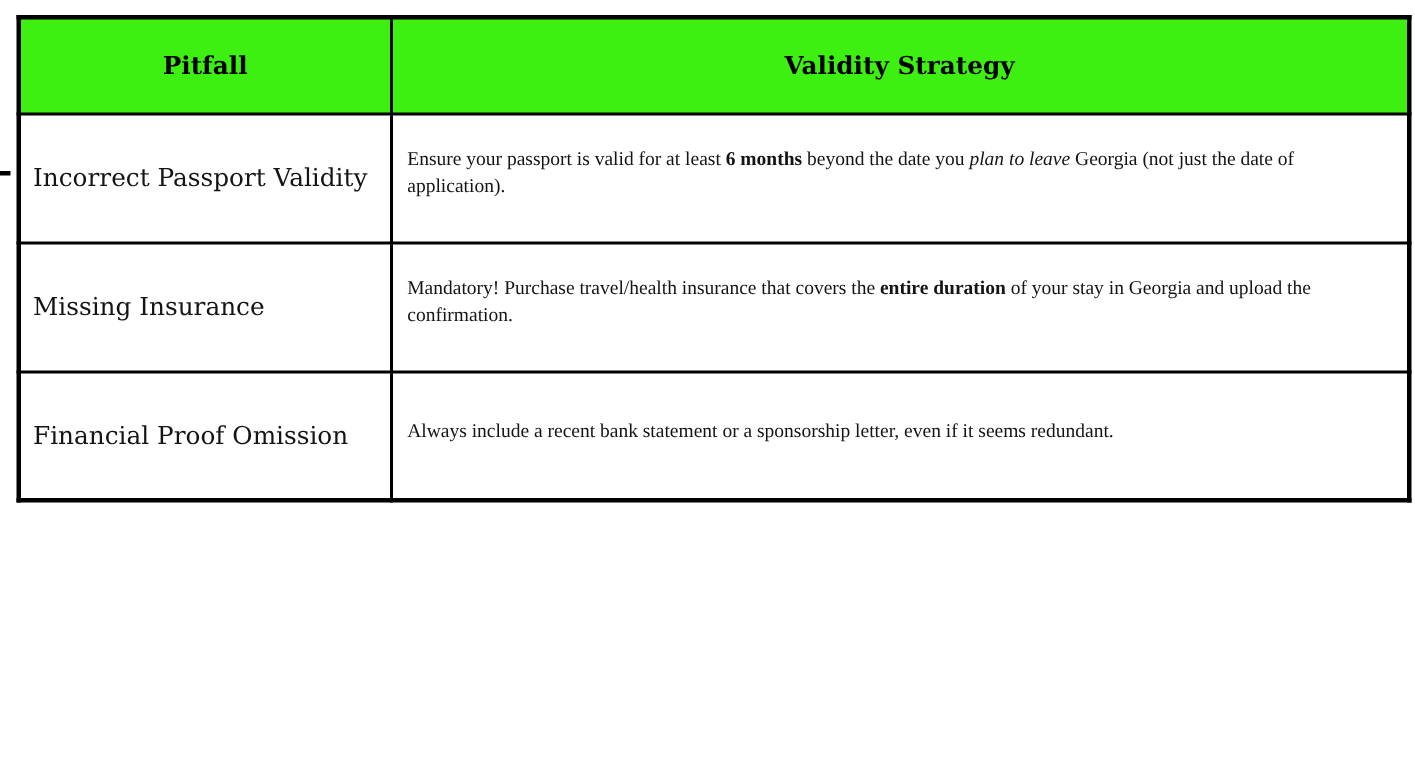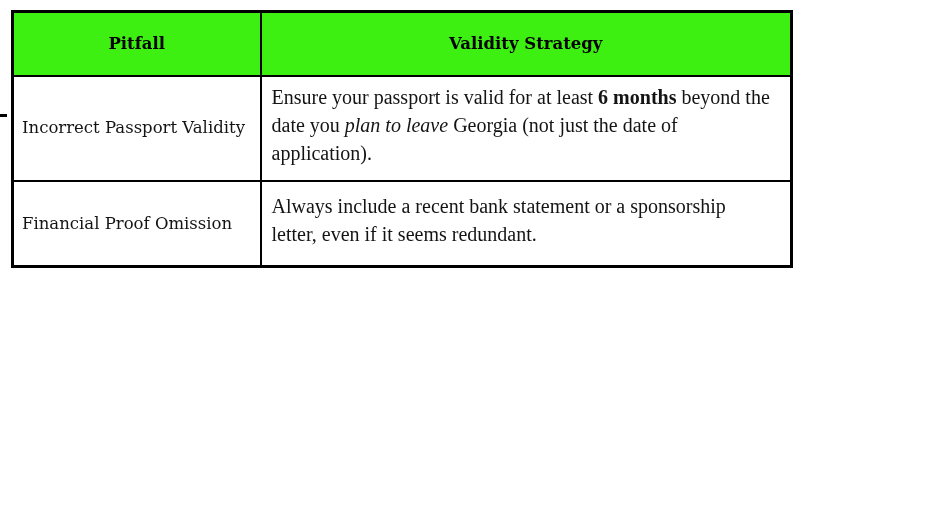--- a/index.html
+++ b/index.html
@@ -31,21 +31,21 @@
     left: 0;
     top: 114px;
     width: 7px;
     height: 3px;
     background: var(--border);
   }
   table.pitfall-table {
     position: absolute;
     left: 11px;
     top: 10px;
-    width: 782px;
+    width: 930px;
     border-collapse: collapse;
     table-layout: fixed;
     border: 3px solid var(--border);
   }
   th, td {
     border: 2px solid var(--border);
     vertical-align: middle;
   }
   thead tr { height: 64px; }
   th {
@@ -61,21 +61,21 @@
   tbody tr { height: 86px; }
   tbody tr:nth-child(4) { height: 68px; }
   td.cell-pitfall {
     font-family: "DejaVu Serif", "Liberation Serif", serif;
     font-weight: normal;
     font-size: 16.5px;
     padding: 6px 4px 6px 8px;
     line-height: 1.3;
   }
   td.cell-strategy {
-    font-size: 20px;
+    font-size: 13px;
     line-height: 1.4;
     padding: 6px 18px 13px 10px;
   }
   td.cell-strategy .seg-b { font-weight: bold; }
   td.cell-strategy .seg-i { font-style: italic; }
 </style>
 </head>
 <body>
 
 <div class="page">
@@ -86,18 +86,22 @@
         <th class="col-pitfall">Pitfall</th>
         <th class="col-strategy">Validity Strategy</th>
       </tr>
     </thead>
     <tbody id="table-body">
         <tr>
           <td class="cell-pitfall">Incorrect Passport Validity</td>
           <td class="cell-strategy"><span>Ensure your passport is valid for at least </span><span class="seg-b">6 months</span><span> beyond the date you </span><span class="seg-i">plan to leave</span><span> Georgia (not just the date of application).</span></td>
         </tr>
         <tr>
+          <td class="cell-pitfall">Missing Insurance</td>
+          <td class="cell-strategy"><span>Mandatory! Purchase travel/health insurance that covers the </span><span class="seg-b">entire duration</span><span> of your stay in Georgia and upload the confirmation.</span></td>
+        </tr>
+        <tr>
           <td class="cell-pitfall">Financial Proof Omission</td>
           <td class="cell-strategy"><span>Always include a recent bank statement or a sponsorship letter, even if it seems redundant.</span></td>
         </tr>
       </tbody>
   </table>
 </div>
 
 </body></html>

